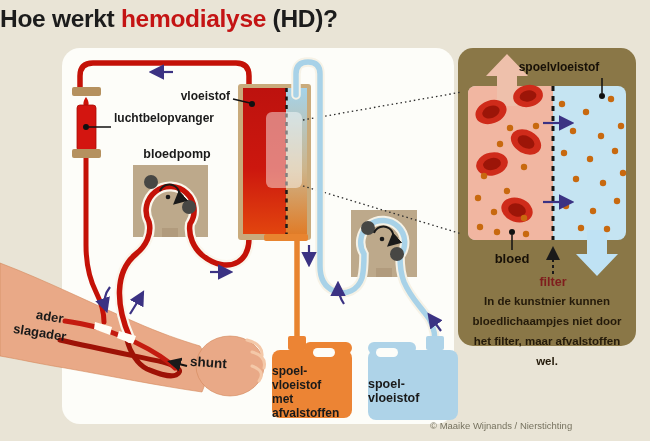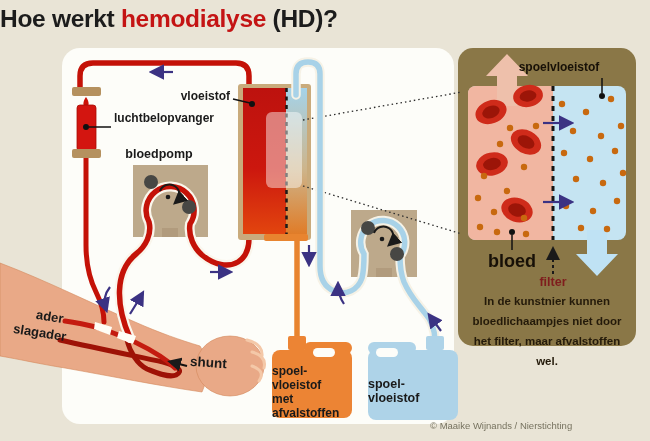--- a/index.html
+++ b/index.html
@@ -11,28 +11,28 @@
   #title .hl{color:#c41414;}
   #main-panel{left:62px;top:48px;width:392px;height:376px;background:#fdfdf9;
               border-radius:18px;}
   #inset-panel{left:458px;top:48px;width:178px;height:298px;background:#8a7747;
                border-radius:15px;}
   svg.layer{position:absolute;left:0;top:0;}
   .lbl{position:absolute;font-size:12px;font-weight:700;color:#1a1a1a;line-height:1.1;}
   .pre{white-space:pre-line;}
   #lbl-kunstnier{left:160px;top:90px;width:70px;text-align:right;}
   #lbl-airtrap{left:114px;top:112px;}
-  #lbl-bloedpomp{left:121px;top:148px;width:76px;text-align:center;font-size:12.5px;}
+  #lbl-bloedpomp{left:139px;top:148px;width:76px;text-align:center;font-size:12.5px;}
   #lbl-ader{left:36px;top:310px;transform:rotate(9deg);font-size:13px;}
   #lbl-slagader{left:13px;top:326px;transform:rotate(9deg);font-size:13px;}
   #lbl-shunt{left:190px;top:356px;transform:rotate(4deg);font-size:13.5px;}
   #lbl-waste-can{left:272px;top:364px;width:80px;line-height:14px;}
   #lbl-clean-can{left:368px;top:377px;width:90px;line-height:14px;font-size:12.5px;}
   #lbl-inset-dialysate{left:504px;top:61px;width:110px;text-align:center;color:#171007;}
-  #lbl-inset-bloed{left:482px;top:252px;width:60px;text-align:center;font-size:18px;color:#171007;}
+  #lbl-inset-bloed{left:482px;top:252px;width:60px;text-align:center;font-size:13px;color:#171007;}
   #lbl-inset-filter{left:523px;top:276px;width:60px;text-align:center;font-size:12.5px;color:#7f1d1d;}
   #inset-caption{left:464px;top:291px;width:166px;text-align:center;font-size:11.5px;
                  font-weight:700;color:#241a0a;line-height:20px;white-space:pre-line;}
   #credit{left:430px;top:420px;width:206px;font-size:9.5px;
           font-weight:400;color:#76725f;}
 </style>
 </head>
 <body>
 
 <div class="abs" id="title"><span>Hoe werkt </span><span class="hl">hemodialyse</span><span> (HD)?</span></div>

